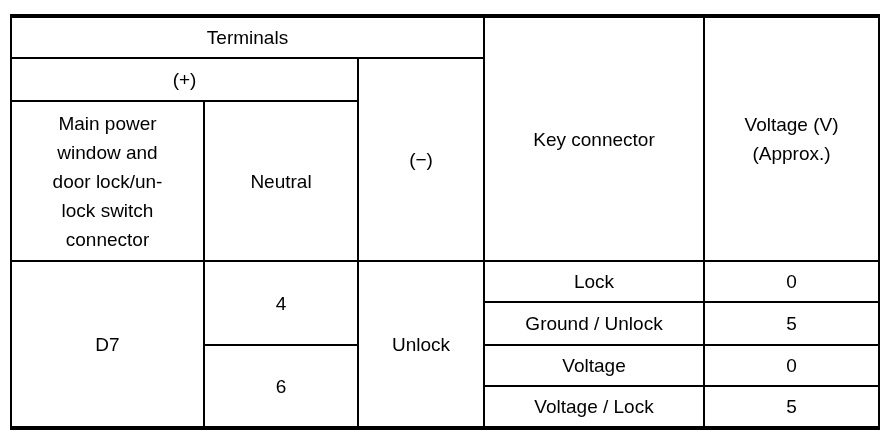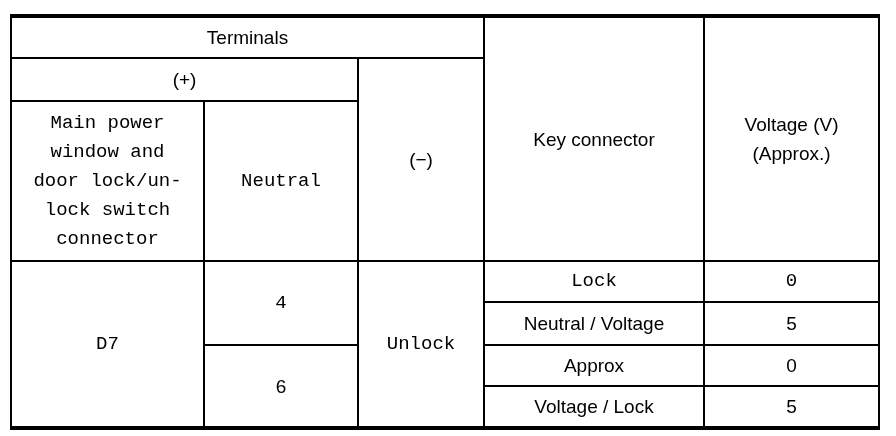--- a/index.html
+++ b/index.html
@@ -34,21 +34,21 @@
     vertical-align: middle;
     font-size: 19px;
     line-height: 29px;
     padding: 0;
     overflow: hidden;
   }
   
   td.edge-l { border-left: 0; }
   td.edge-r { border-right: 0; }
   
-  td.sep-top { border-top: 3px solid #000; font-family: Liberation Mono, monospace; }
+  td.sep-top { border-top: 3px solid #000; }
   td.multiline { white-space: pre-line; }
 </style>
 </head>
 <body>
 
 <div class="sheet">
   <table class="spec">
     <colgroup>
       <col style="width:193px">
       <col style="width:154px">
@@ -81,27 +81,27 @@
 
     <tr style="height:41px">
       <td rowspan="4" class="edge-l sep-top">D7</td>
       <td rowspan="2" class="sep-top">4</td>
       <td rowspan="4" class="sep-top">Unlock</td>
       <td class="sep-top">Lock</td>
       <td class="edge-r sep-top">0</td>
     </tr>
 
     <tr style="height:43px">
-      <td>Neutral / Voltage</td>
+      <td>Ground / Unlock</td>
       <td class="edge-r">5</td>
     </tr>
 
     <tr style="height:41px">
       <td rowspan="2">6</td>
-      <td>Approx</td>
+      <td>Voltage</td>
       <td class="edge-r">0</td>
     </tr>
 
     <tr style="height:42px">
       <td>Voltage / Lock</td>
       <td class="edge-r">5</td>
     </tr>
   </tbody>
     </table>
 </div>

